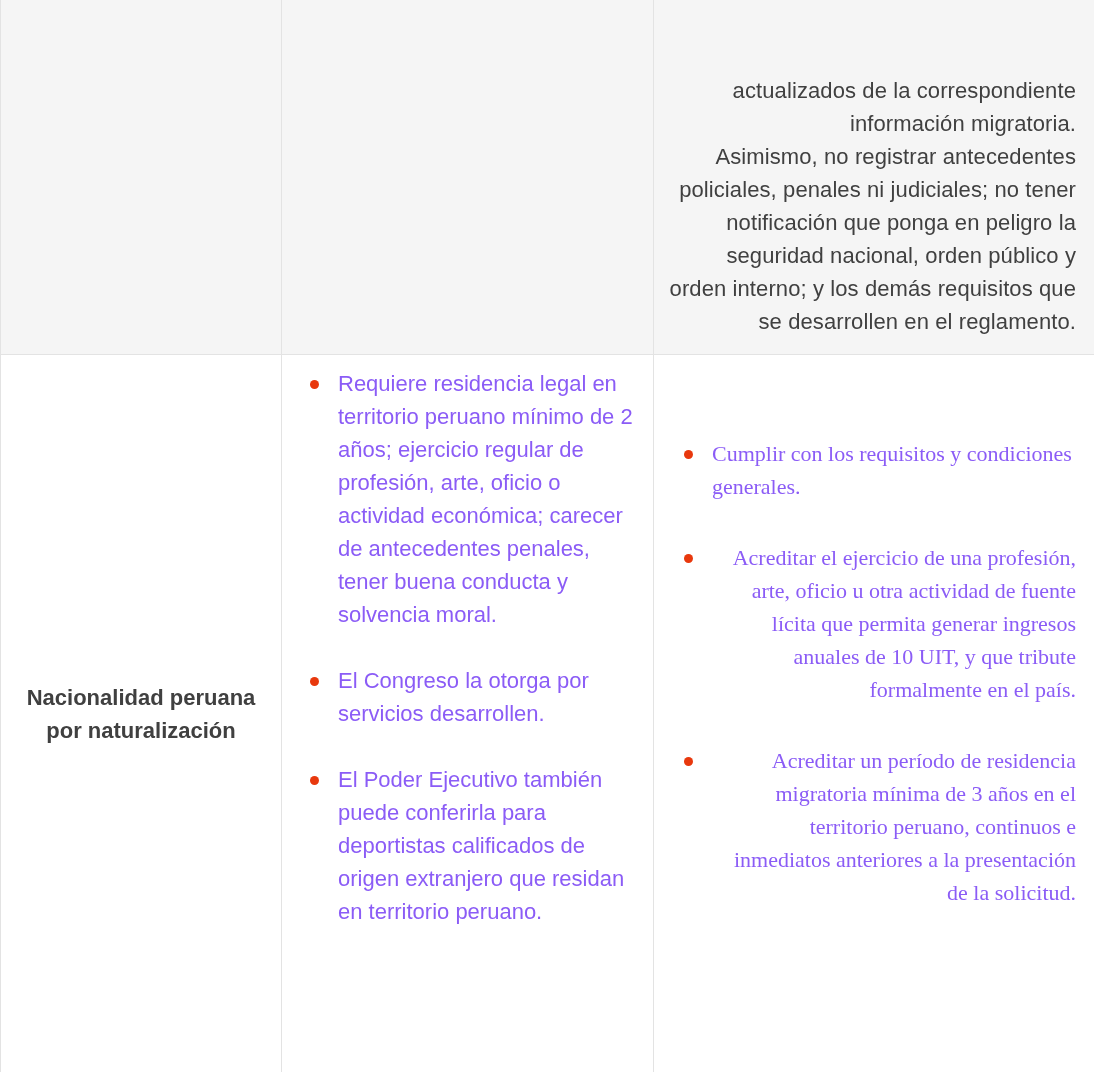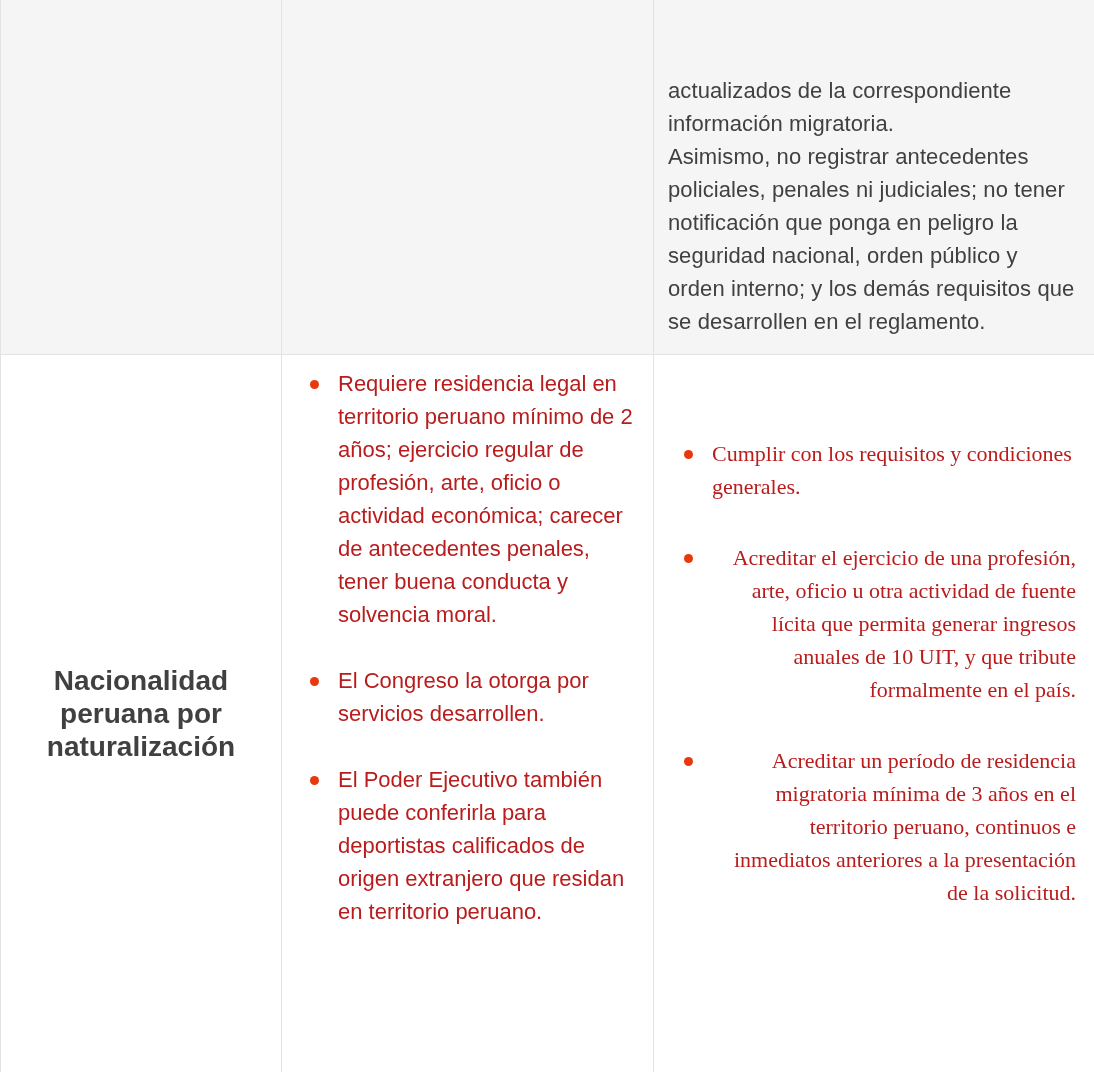--- a/index.html
+++ b/index.html
@@ -35,20 +35,21 @@
 
   
   .row-continued td {
     background: #f5f5f5;
     height: 354px;
   }
   .row-continued .cell-inner {
     height: 354px;
     overflow: hidden;
     position: relative;
+    text-align: right;
   }
   .row-continued .para-stack {
     position: absolute;
     left: 0;
     right: 0;
     bottom: 16px;
     padding: 0 14px 0 14px;
   }
 
   
@@ -74,40 +75,40 @@
   }
   .para + .para { }
 
   .label-cell {
     display: flex;
     align-items: center;
     justify-content: center;
     height: 100%;
   }
   .label-text {
-    font-size: 28px;
+    font-size: 22px;
     line-height: 33px;
     font-weight: bold;
     color: #404040;
     text-align: center;
     padding: 0 16px;
   }
 
   
   ul.bullets {
     list-style: none;
     margin: 0;
     padding: 0;
   }
   ul.bullets li {
     position: relative;
     padding-left: 42px;
     font-size: 22px;
     line-height: 33px;
-    color: #b91c1c;
+    color: #8b5cf6;
   }
   ul.bullets li + li { margin-top: 33px; }
   ul.bullets li .bullet-dot {
     position: absolute;
     left: 14px;
     top: 13px;
     width: 9px;
     height: 9px;
     border-radius: 50%;
     background: #e8380d;

